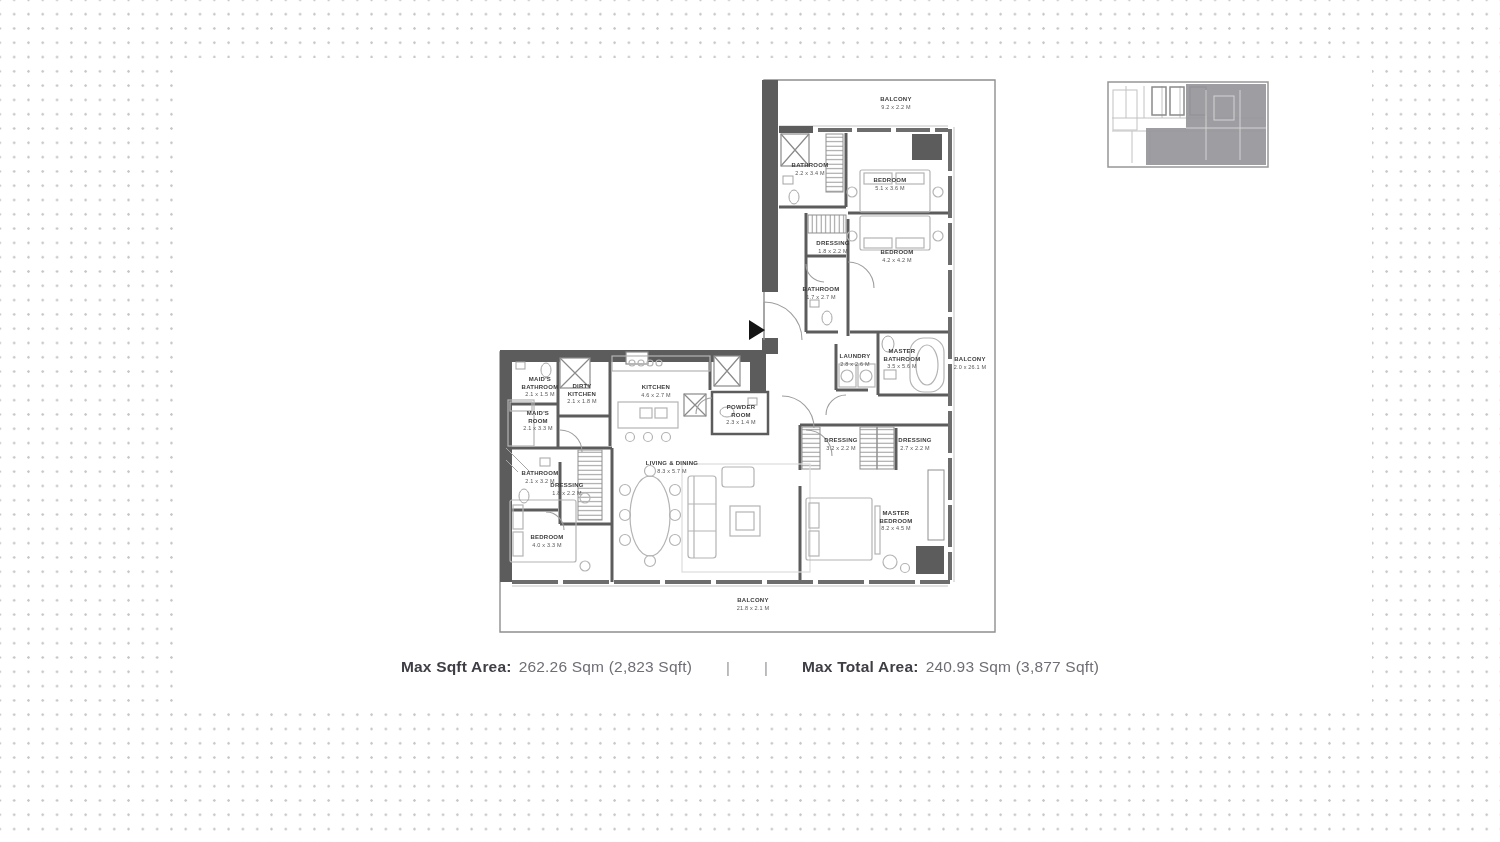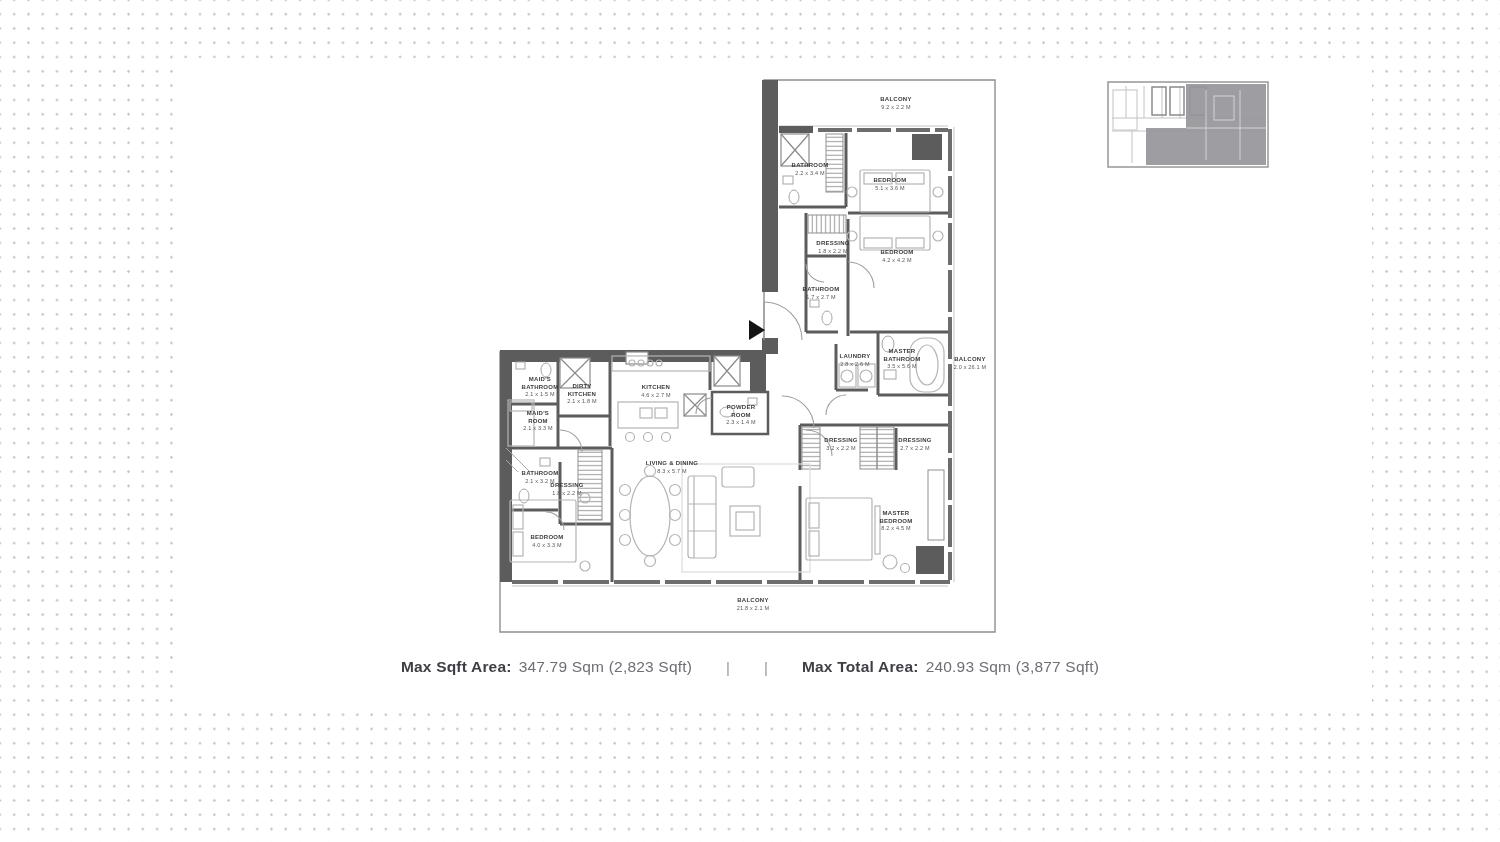--- a/index.html
+++ b/index.html
@@ -334,20 +334,20 @@
   <span class="rn">MASTER BEDROOM</span>
   <span class="rd">8.2 x 4.5 M</span>
 </div>
 <div class="room-label" style="left:753px;top:604px;">
   <span class="rn">BALCONY</span>
   <span class="rd">21.8 x 2.1 M</span>
 </div>
 
 <div class="stats">
   <div class="stat">
-    <span class="lbl">Max Sqft Area:</span><span class="val">347.79 Sqm (2,823 Sqft)</span>
+    <span class="lbl">Max Sqft Area:</span><span class="val">262.26 Sqm (2,823 Sqft)</span>
   </div>
   <span class="sep">|</span>
   <span class="sep">|</span>
   <div class="stat">
     <span class="lbl">Max Total Area:</span><span class="val">240.93 Sqm (3,877 Sqft)</span>
   </div>
 </div>
 
 </body></html>

